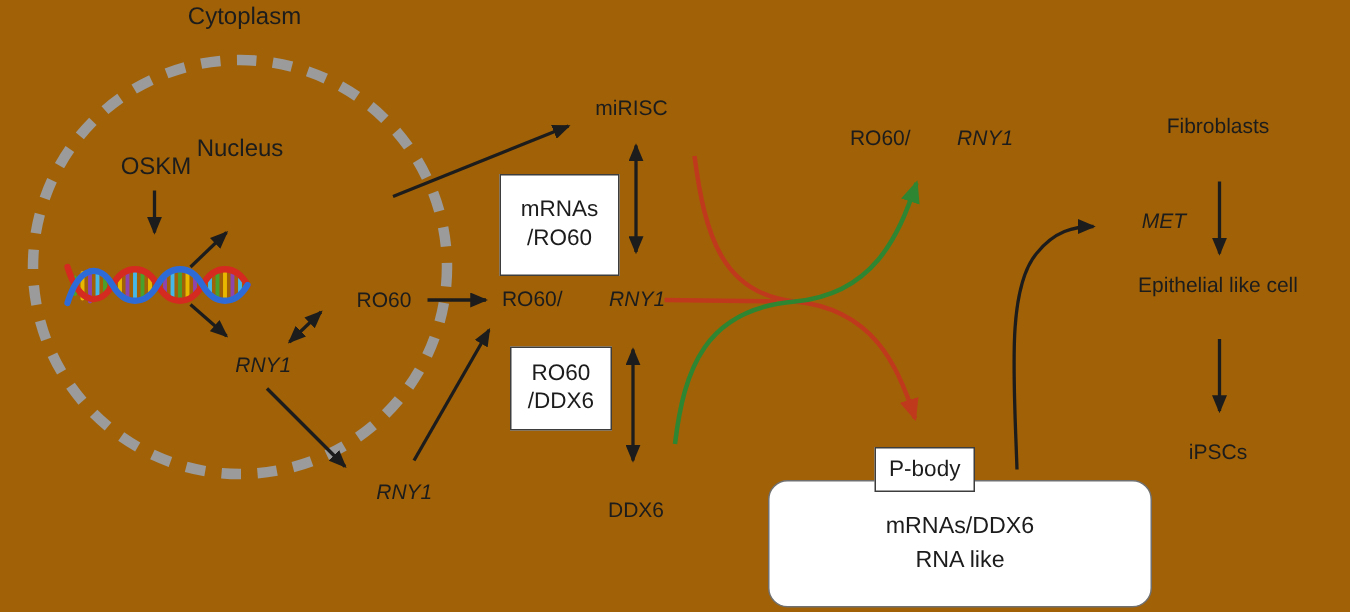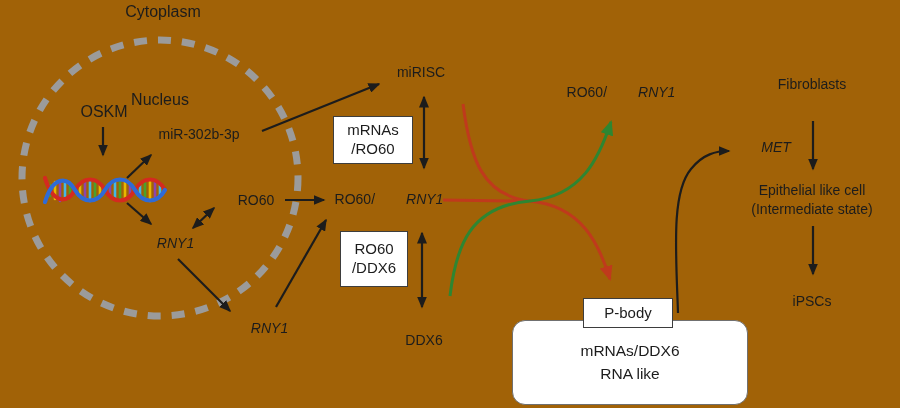--- a/index.html
+++ b/index.html
@@ -96,54 +96,52 @@
     <path class="blk" d="M678,313 C676,252 671,193 691,169 C703,154 716,151 729,151" marker-end="url(#ab)"></path>
 
     <path class="redline" d="M443,200 L518,201"></path>
     <path class="redline" d="M463,104 C470,158 482,196 530,201 C582,206 599,244 610,279" marker-end="url(#ar)"></path>
     <path class="greenline" d="M450,296 C456,246 470,206 530,201 C582,196 599,158 611,122" marker-end="url(#ag)"></path>
   </svg>
 
   <div class="lbl big" style="left:163px;top:12px;">Cytoplasm</div>
   <div class="lbl big" style="left:160px;top:72px;margin-top:28px;">Nucleus</div>
   <div class="lbl big" style="left:104px;top:112px;text-align:right;">OSKM</div>
-  <div class="lbl" style="left:199px;top:134px;">miR-302b-3p</div>
   <div class="lbl italic" style="left:160px;top:243px;">RNY1</div>
   <div class="lbl" style="left:256px;top:200px;">RO60</div>
   <div class="lbl italic" style="left:254px;top:328px;">RNY1</div>
 
   <div class="lbl" style="left:421px;top:72px;">miRISC</div>
 
-  <div class="obox" style="left:333px;top:116px;width:80px;height:48px;">
+  <div class="obox" style="left:333px;top:116px;width:80px;height:68px;">
     <span>mRNAs</span>
     <span>/RO60</span>
   </div>
 
   <div class="lbl" style="left:389px;top:199px;">
     <span>RO60/</span><span class="italic">RNY1</span>
   </div>
 
   <div class="obox" style="left:340px;top:231px;width:68px;height:56px;">
     <span>RO60</span>
     <span>/DDX6</span>
   </div>
 
   <div class="lbl" style="left:424px;top:340px;">DDX6</div>
 
   <div class="lbl" style="left:621px;top:92px;">
     <span>RO60/</span><span class="italic">RNY1</span>
   </div>
 
-  <div class="obox decay" style="left:512px;top:320px;width:236px;height:85px;">
+  <div class="obox decay" style="left:512px;top:320px;width:256px;height:85px;">
     <span>mRNAs/DDX6</span>
     <span>RNA like</span>
   </div>
-  <div class="obox pbody" style="left:583px;top:298px;width:90px;height:30px;">
+  <div class="obox pbody" style="left:583px;top:298px;width:67px;height:30px;">
     <span>P-body</span>
   </div>
 
   <div class="lbl" style="left:812px;top:84px;">Fibroblasts</div>
   <div class="lbl" style="left:776px;top:147px;font-style:italic;">MET</div>
   <div class="lbl" style="left:812px;top:190px;">Epithelial like cell</div>
-  <div class="lbl" style="left:812px;top:209px;">(Intermediate state)</div>
   <div class="lbl" style="left:812px;top:301px;">iPSCs</div>
 
 </div>
 
 </body></html>

